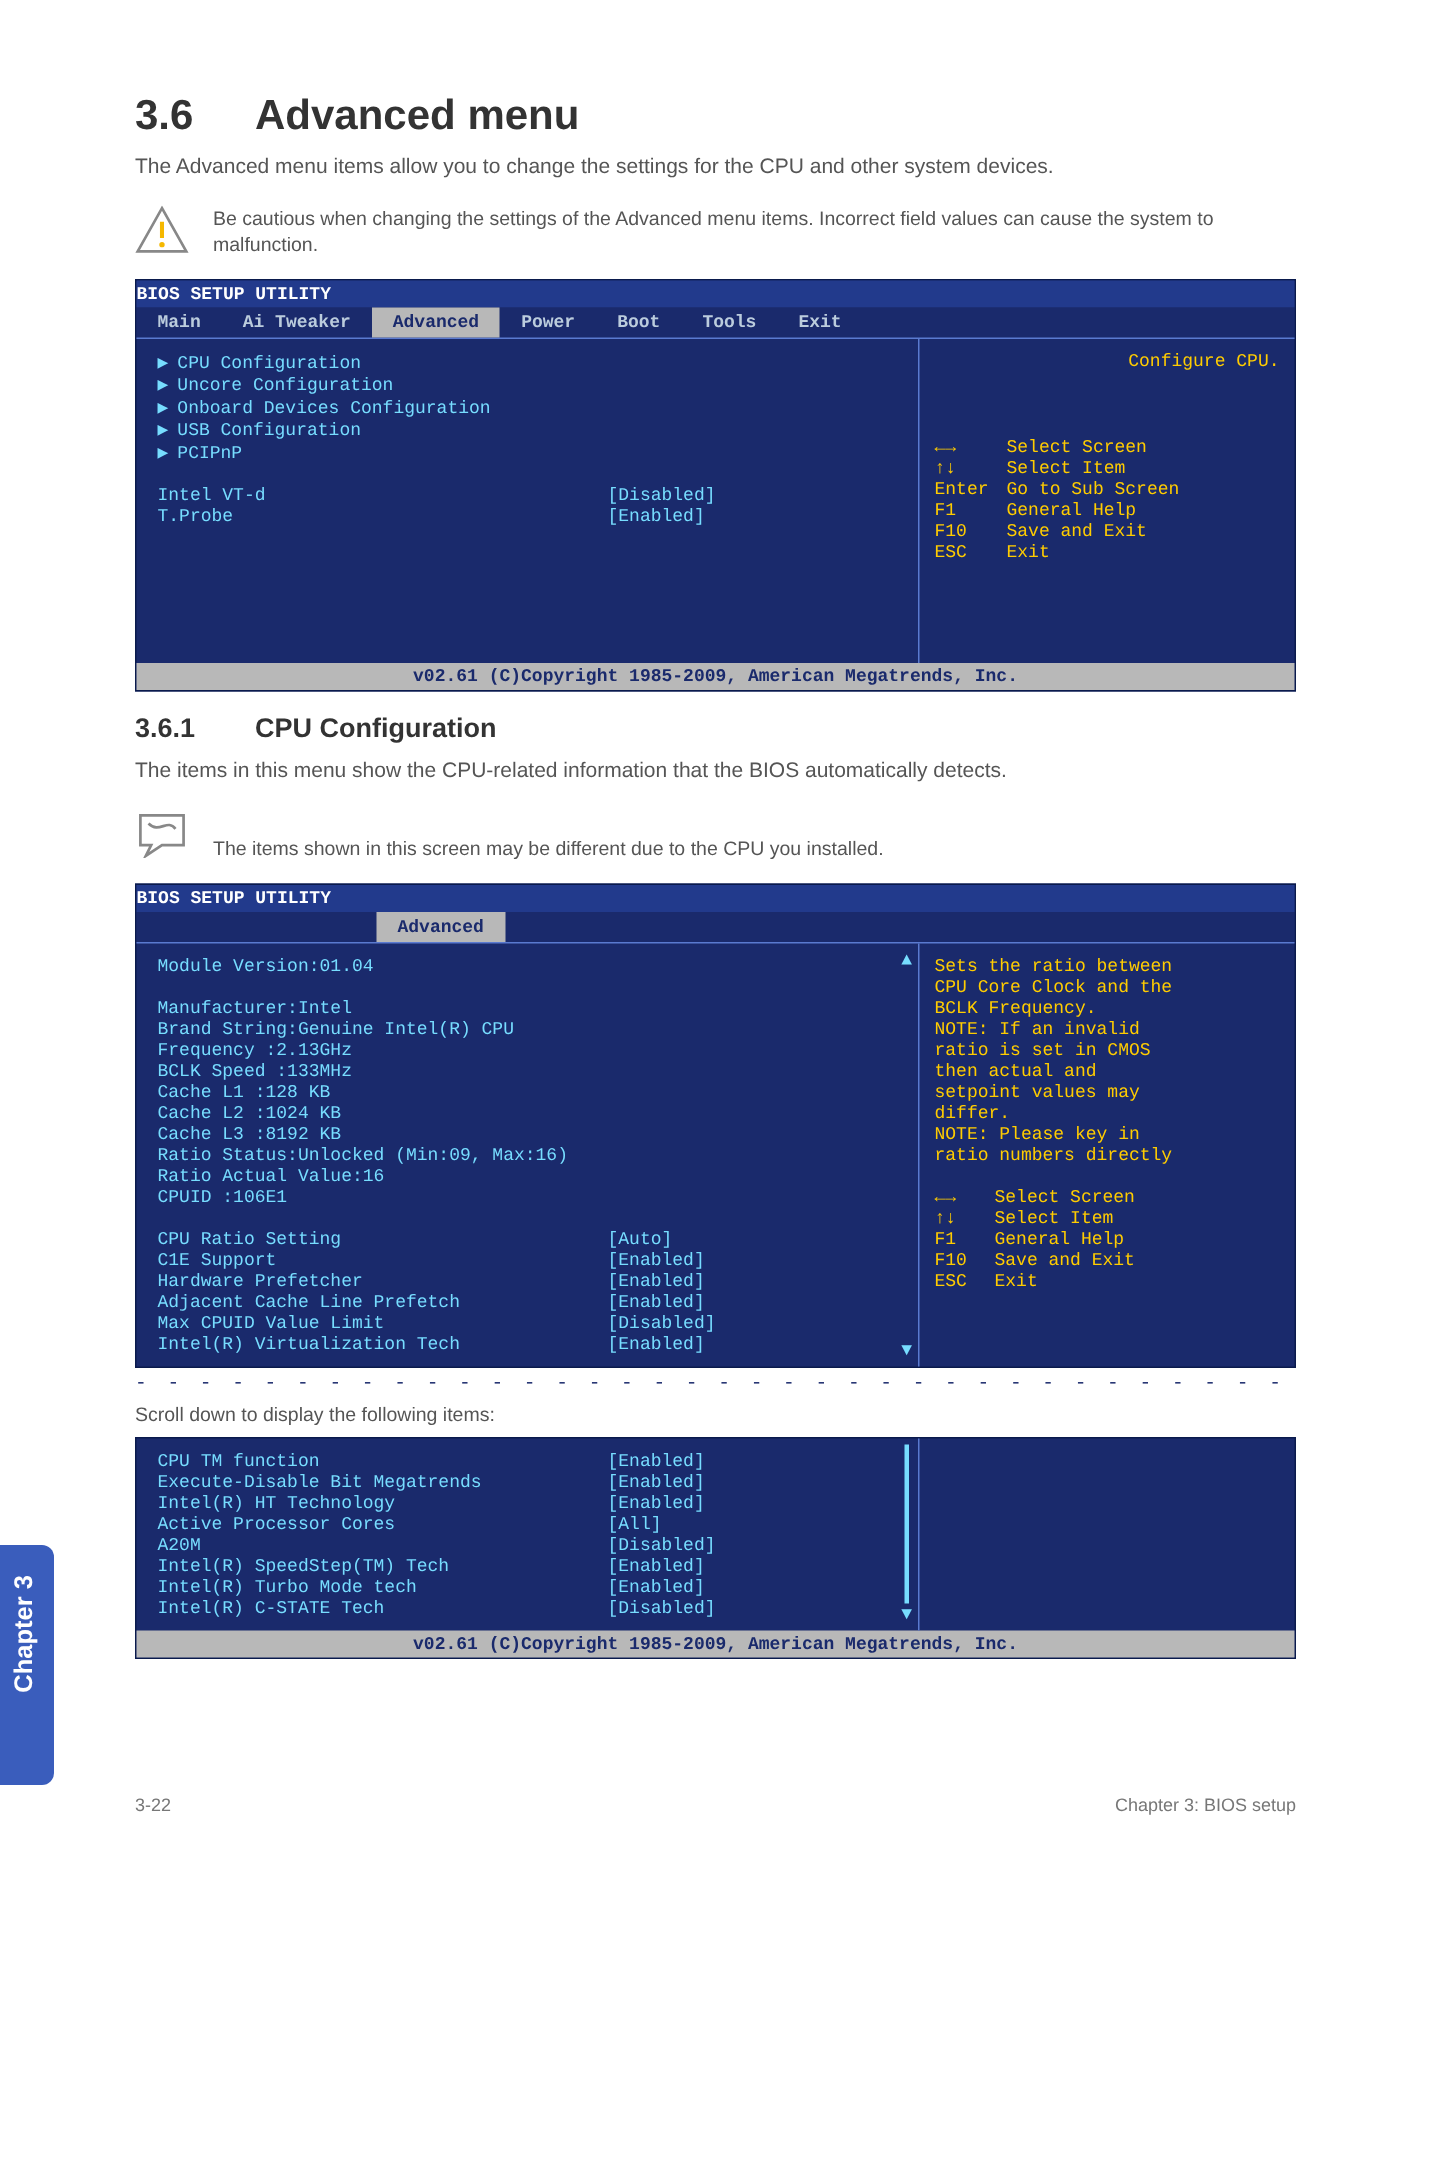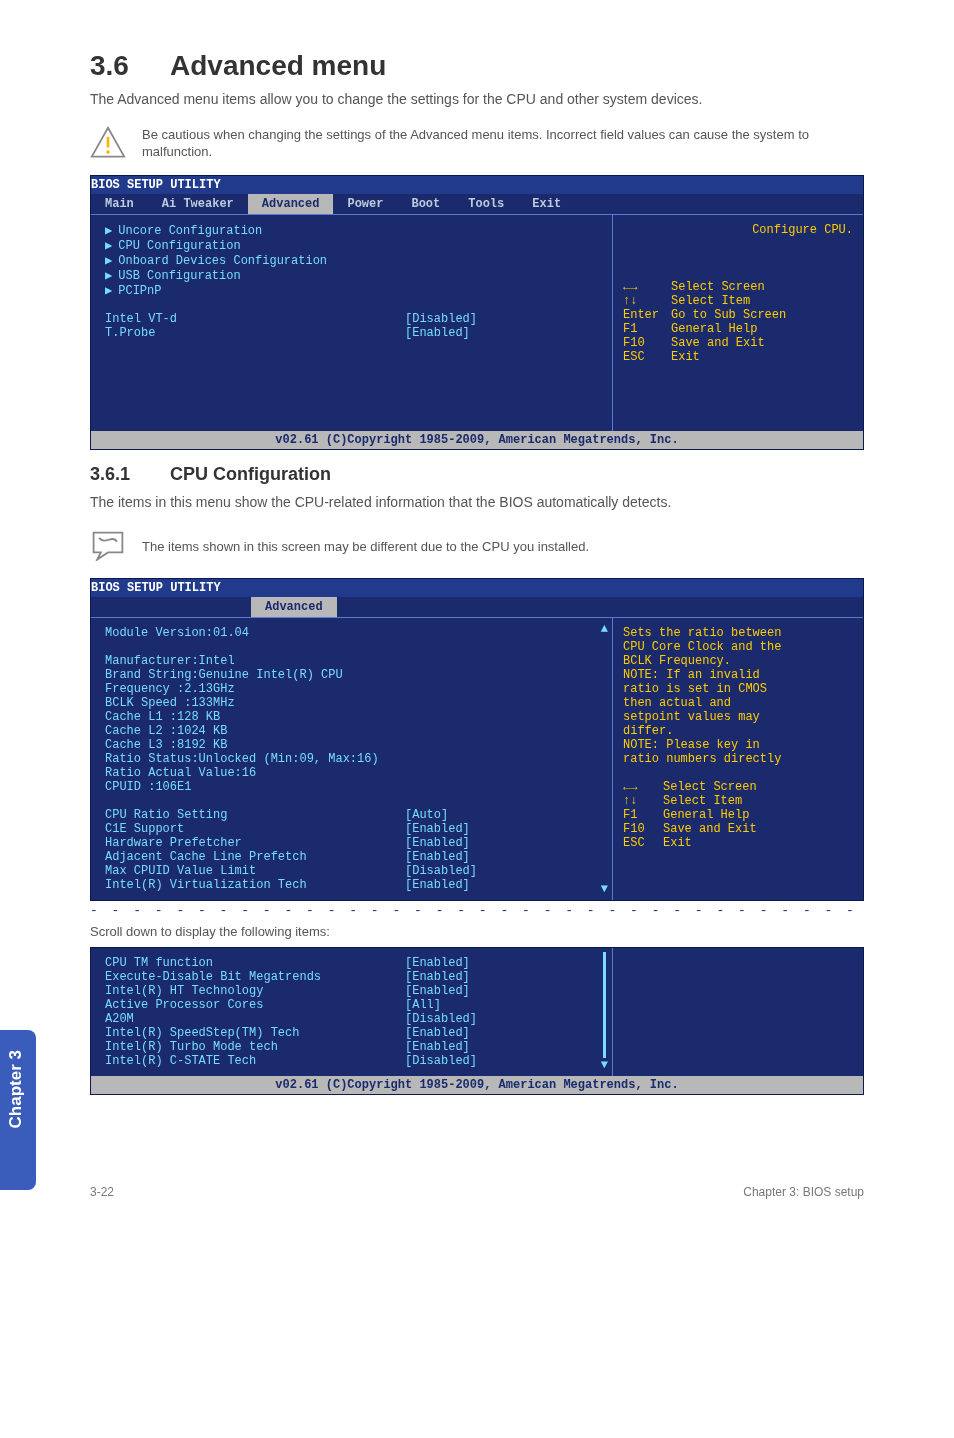--- a/index.html
+++ b/index.html
@@ -1,20 +1,20 @@
 <!DOCTYPE html>
 <html><head>
 <meta charset="utf-8">
 <style>
 body{margin:0;background:#fff;font-family:Arial,Helvetica,sans-serif;font-size:13px;color:#333;width:954px}
 .page{padding:50px 90px}
-h1{font-size:28px;font-weight:bold;color:#333;margin:0 0 8px}
+h1{font-size:28px;font-weight:bold;color:#333;margin:11px 0 8px}
 h1 .num{display:inline-block;width:80px}
 .intro{font-size:14px;color:#555;line-height:1.4;margin:0 0 16px}
-.notebox{display:flex;align-items:center;gap:16px;margin:10px 0 14px}
+.notebox{display:flex;align-items:flex-end;gap:16px;margin:10px 0 14px}
 .note-icon{width:36px;flex-shrink:0}
 .note-text{font-size:13px;color:#555;line-height:1.35}
 .bios{background:#1a2a6c;color:#fff;font-family:"Courier New",monospace;font-size:12px;border:1px solid #0a1a4c}
 .bios-title{background:#223a8c;color:#fff;padding:2px 0;font-weight:bold}
 .tabs{display:flex;background:#1a2a6c;border-bottom:1px solid #5a7ad0}
 .tab{padding:3px 14px;color:#bcd;font-weight:bold}
 .tab.active{background:#b8b8b8;color:#1a2a6c}
 .bios-body{display:flex}
 .bios-left{flex:1;padding:8px 14px;border-right:1px solid #5a7ad0;min-height:200px}
 .bios-right{width:230px;padding:8px 10px}
@@ -64,22 +64,22 @@
 <div class="tab">Main</div>
 <div class="tab">Ai Tweaker</div>
 <div class="tab active">Advanced</div>
 <div class="tab">Power</div>
 <div class="tab">Boot</div>
 <div class="tab">Tools</div>
 <div class="tab">Exit</div>
 </div>
 <div class="bios-body">
 <div class="bios-left">
+<div><span class="tri">▶</span><span class="cyan">CPU Configuration</span></div>
 <div><span class="tri">▶</span><span class="cyan">Uncore Configuration</span></div>
-<div><span class="tri">▶</span><span class="cyan">CPU Configuration</span></div>
 <div><span class="tri">▶</span><span class="cyan">Onboard Devices Configuration</span></div>
 <div><span class="tri">▶</span><span class="cyan">USB Configuration</span></div>
 <div><span class="tri">▶</span><span class="cyan">PCIPnP</span></div>
 <br>
 <div class="row cyan">
             <span class="col1">Intel VT-d</span>
             <span>[Disabled]</span>
           </div>
 <div class="row cyan">
             <span class="col1">T.Probe</span>

